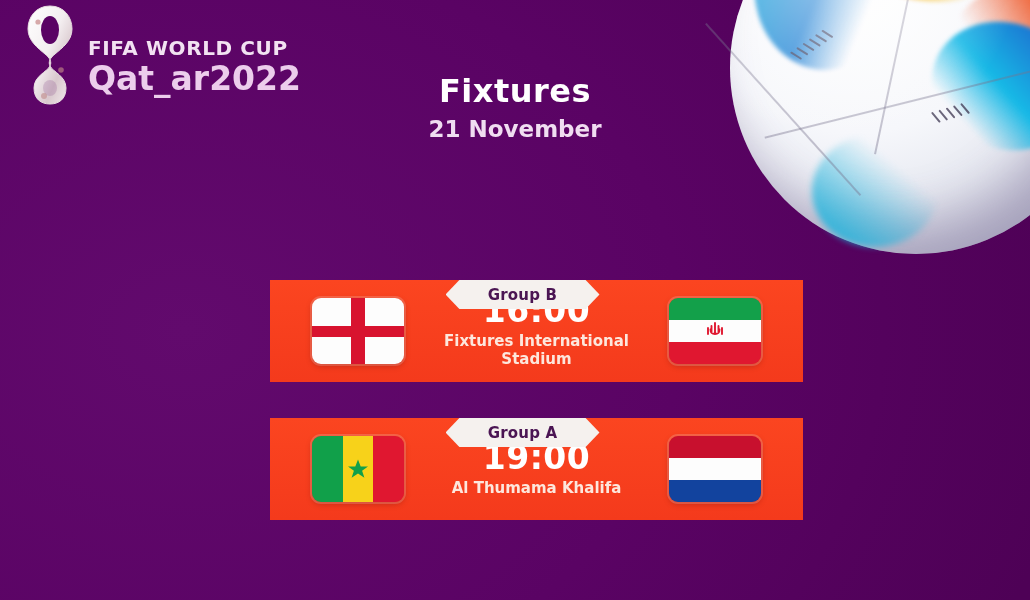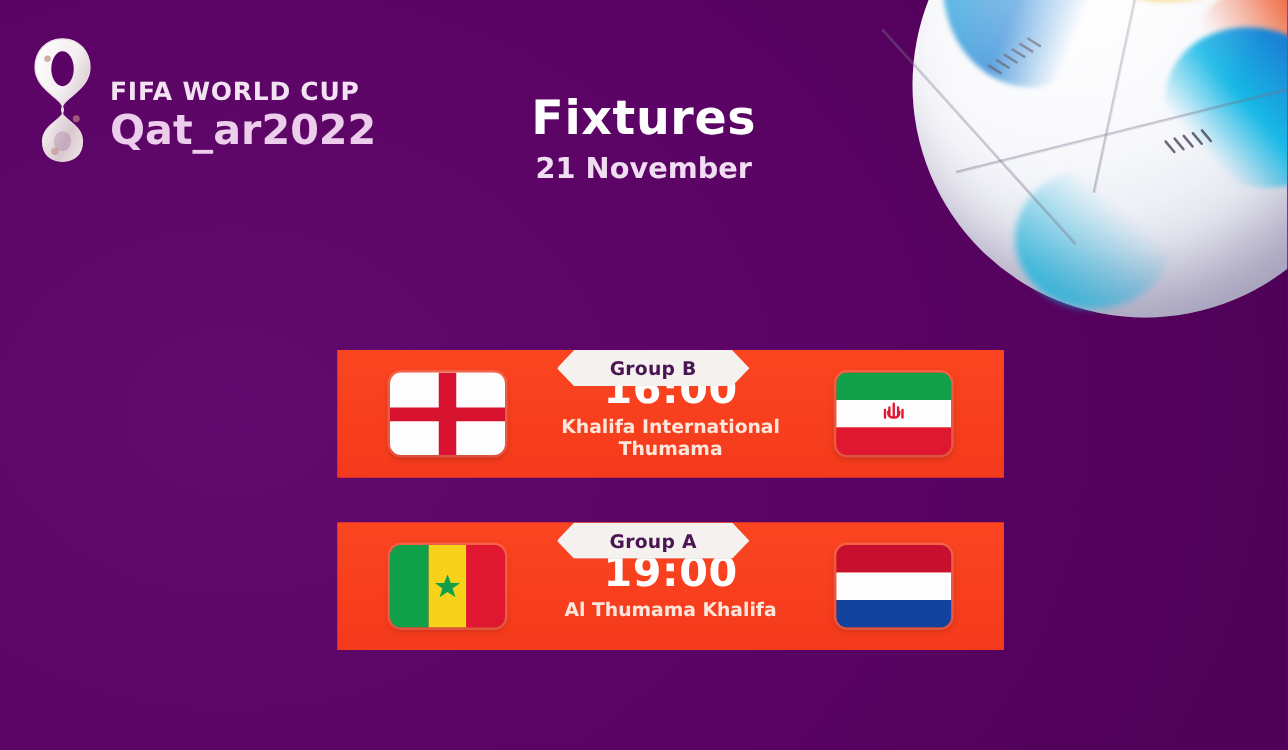--- a/index.html
+++ b/index.html
@@ -62,37 +62,37 @@
   .pl2 { left:46%; top:4%; width:2px; height:70%; transform:rotate(12deg); }
   .pl3 { left:14%; top:30%; width:2px; height:62%; transform:rotate(-42deg); }
   .dash-group { position:absolute; opacity:.75; }
   .dash { position:absolute; width:2px; height:13px; background:#3c3550; border-radius:1px; }
   .ball-shade {
     position:absolute; inset:0; border-radius:50%;
     background:radial-gradient(circle at 30% 24%, rgba(255,255,255,.55) 0%, rgba(255,255,255,0) 46%);
   }
 
   
-  .lockup { position:absolute; left:22px; top:25px; display:flex; align-items:center; gap:10px; }
+  .lockup { position:absolute; left:22px; top:0; display:flex; align-items:center; gap:10px; }
   .emblem { width:56px; height:108px; position:relative; }
   .emblem svg { display:block; }
   .wordmark { display:flex; flex-direction:column; gap:1px; padding-top:26px; }
   .wm-top {
     font-size:20px; font-weight:bold; letter-spacing:.6px; color:#f2e2f2;
     font-family:"DejaVu Sans", sans-serif;
   }
   .wm-bot {
     font-size:33px; font-weight:bold; letter-spacing:0px; color:#eccdec;
     font-family:"DejaVu Sans", sans-serif; margin-top:-2px;
   }
 
   
   .heading { position:absolute; left:0; right:0; top:72px; text-align:center; }
   .title {
-    font-size:38px; font-weight:bold; color:#ffffff; letter-spacing:.5px;
+    font-size:32px; font-weight:bold; color:#ffffff; letter-spacing:.5px;
     font-family:"DejaVu Sans", sans-serif;
   }
   .subtitle {
     margin-top:6px; font-size:23px; font-weight:bold; color:#f0ddf1;
     font-family:"DejaVu Sans", sans-serif;
   }
 
   
   .fixtures { position:absolute; left:242px; top:260px; width:561px; }
   .fixture { position:relative; margin-bottom:36px; }
@@ -224,21 +224,21 @@
 
     <div class="fixture">
       <div class="badge">Group B</div>
       <div class="card">
         <div class="flag f-eng">
           <div class="bar-v"></div>
             <div class="bar-h"></div>
         </div>
         <div class="center">
           <div class="kickoff">16:00</div>
-          <div class="venue">Khalifa International Thumama</div>
+          <div class="venue">Fixtures International Stadium</div>
         </div>
         <div class="flag f-irn">
           <div class="s1"></div>
             <div class="s2"></div>
             <div class="s3"></div>
           <svg class="emb" viewBox="0 0 22 20">
             <path d="M11 2 L11 13 M11 13 C8 13 6.5 11 6.5 8.5 M11 13 C14 13 15.5 11 15.5 8.5
                      M4 7 L4 13 M18 7 L18 13 M7.5 5 L7.5 11 M14.5 5 L14.5 11" stroke="#e01730" stroke-width="1.9" fill="none" stroke-linecap="round"></path>
           </svg>
         </div>

